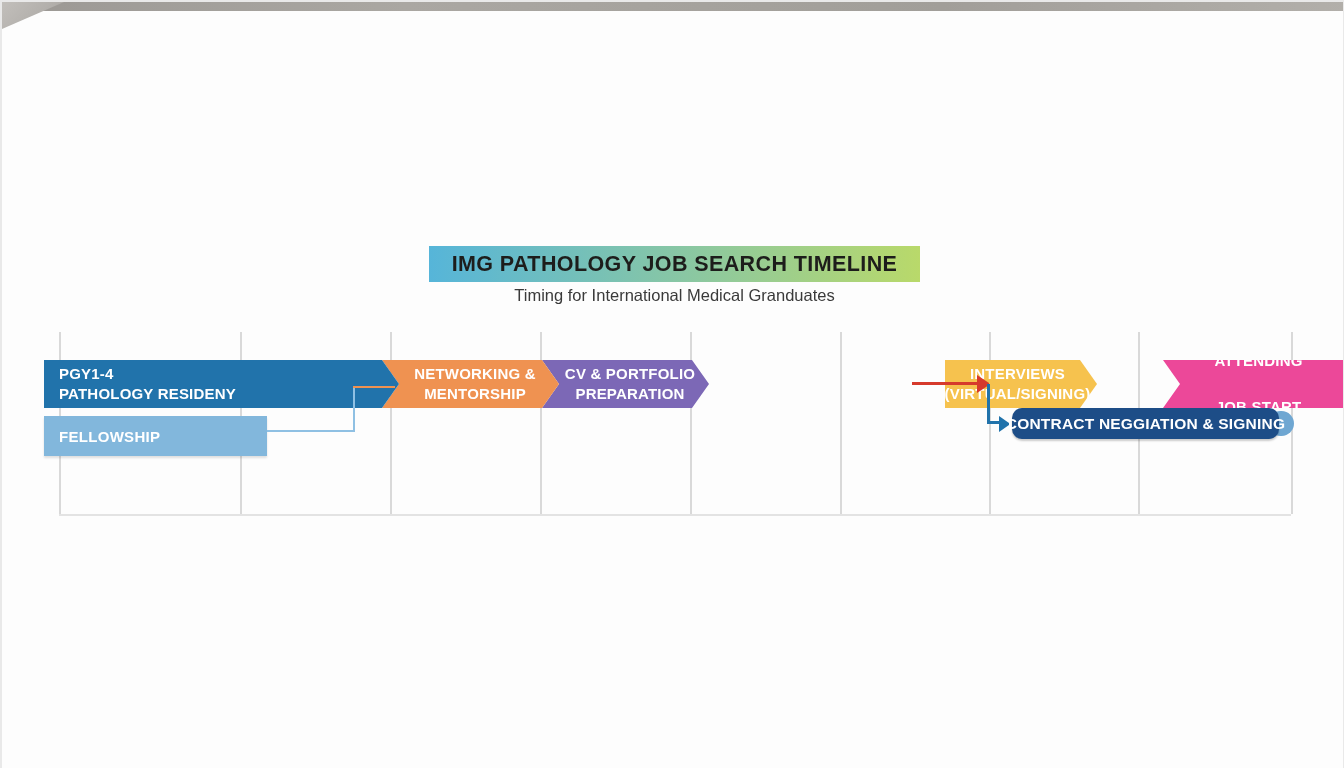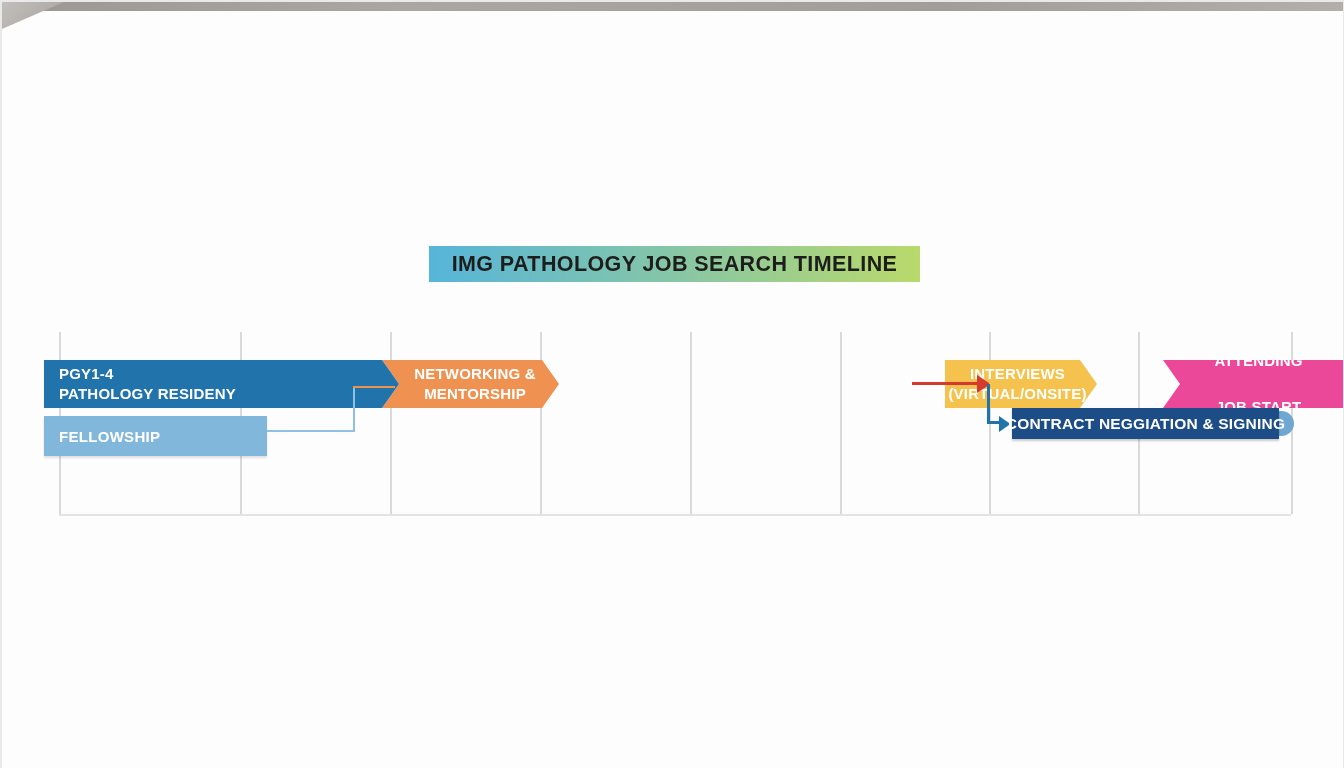--- a/index.html
+++ b/index.html
@@ -94,21 +94,21 @@
     box-shadow: 0 2px 2px rgba(0,0,0,0.12); z-index: 2;
   }
   .contract-cap {
     position: absolute; left: 1266px; top: 409px; width: 26px; height: 25px;
     background: #6fa7d2; border-radius: 12.5px; z-index: 3;
   }
   .bar-contract {
     position: absolute; left: 1010px; top: 406px; width: 267px; height: 31px;
     background: #1d4d87; color: #fff; font-weight: 700; font-size: 15.5px;
     display: flex; align-items: center; justify-content: center; letter-spacing: 0.2px;
-    white-space: nowrap; box-shadow: 0 2px 2px rgba(0,0,0,0.2); z-index: 4;
+    white-space: nowrap; box-shadow: 0 2px 2px rgba(0,0,0,0.2); z-index: 4; border-radius: 10px;
   }
   
   .conn { position: absolute; z-index: 8; }
   .fell-h { left: 265px; top: 428px; width: 88px; height: 2px; background: #8fc0e3; }
   .fell-v { left: 351px; top: 384px; width: 2px; height: 46px; background: #8fc0e3; }
   .fell-o { left: 351px; top: 384px; width: 42px; height: 2px; background: #ef9251; }
   .red-line { left: 910px; top: 380px; width: 67px; height: 3px; background: #d63a2c; }
   .red-head {
     left: 975px; top: 373px; width: 0; height: 0;
     border-top: 8.5px solid transparent; border-bottom: 8.5px solid transparent;
@@ -126,20 +126,21 @@
 <body>
 
 <div class="canvas">
 
   <div class="top-strip"></div>
   <div class="corner-fold"></div>
 
   <div class="title-band">
     <h1>IMG PATHOLOGY JOB SEARCH TIMELINE</h1>
   </div>
+  <div class="subtitle">Timing for International Medical Granduates</div>
 
   <div class="grid">
     <div class="vline" style="left:57px"></div>
     <div class="vline" style="left:238px"></div>
     <div class="vline" style="left:388px"></div>
     <div class="vline" style="left:538px"></div>
     <div class="vline" style="left:688px"></div>
     <div class="vline" style="left:838px"></div>
     <div class="vline" style="left:987px"></div>
     <div class="vline" style="left:1136px"></div>
@@ -148,23 +149,27 @@
   </div>
 
   <div class="bar bar-pgy">
     <span>PGY1-4</span>
     <span>PATHOLOGY RESIDENY</span>
   </div>
   <div class="bar bar-networking">
     <span>NETWORKING &amp;</span>
     <span>MENTORSHIP</span>
   </div>
+  <div class="bar bar-cv">
+    <span>CV &amp; PORTFOLIO</span>
+    <span>PREPARATION</span>
+  </div>
   <div class="bar bar-interviews">
     <span>INTERVIEWS</span>
-    <span>(VIRTUAL/ONSITE)</span>
+    <span>(VIRTUAL/SIGNING)</span>
   </div>
   <div class="bar bar-attending">
     <span>ATTENDING</span>
     <span>JOB START</span>
   </div>
 
   <div class="bar-fellowship">
     <span>FELLOWSHIP</span>
   </div>
   <div class="contract-cap"></div>

